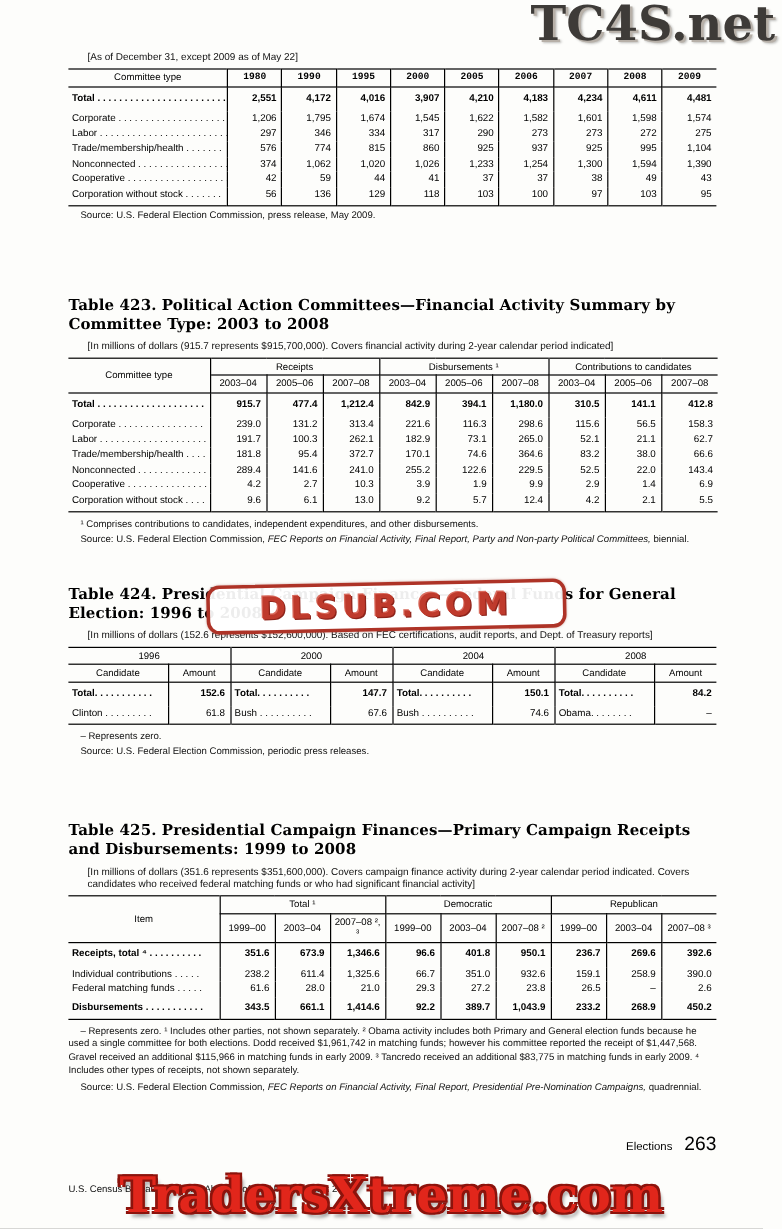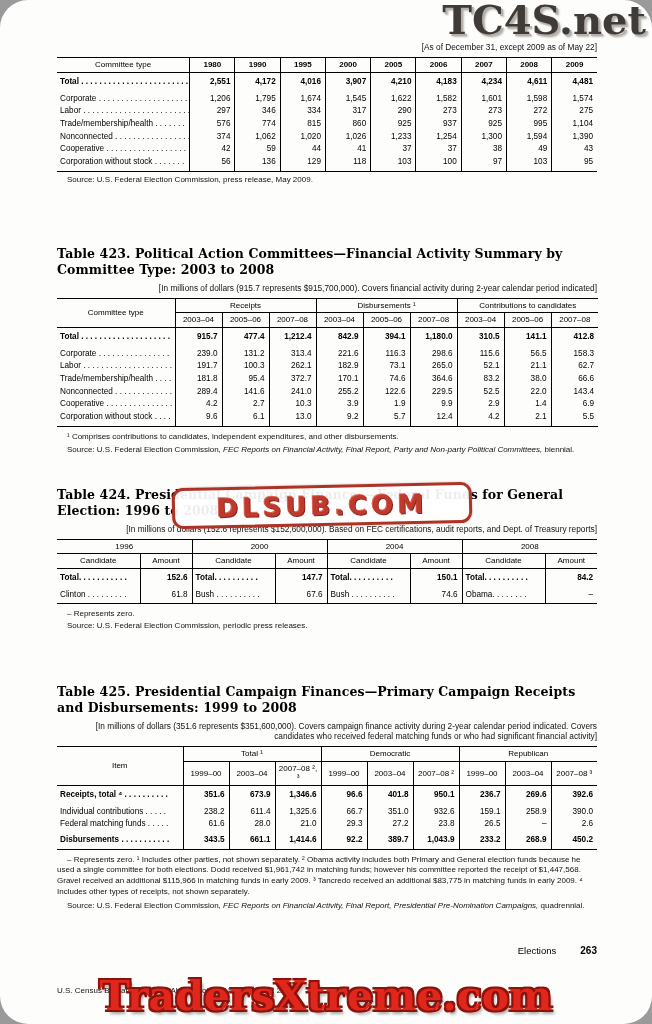--- a/index.html
+++ b/index.html
@@ -1,39 +1,38 @@
 <!DOCTYPE html>
 <html><head>
 <meta charset="utf-8">
 <style>
   * { box-sizing: border-box; }
   html, body { margin: 0; padding: 0; background: #9a9a9a; }
   .page {
     position: relative; width: 652px; height: 1024px; margin: 0 auto;
     background: #fdfdfb; overflow: hidden; color: #111;
     font-family: "Liberation Sans", sans-serif;
-    border-radius: 28px;
   }
   .section { position: absolute; left: 57px; width: 540px; }
   .tbl-title {
     margin: 0; font-family: "DejaVu Serif", serif; font-weight: bold;
     font-size: 12.5px; line-height: 1.3; color: #000; letter-spacing: 0.1px;
   }
-  .bracket { margin: 4px 0 0 16px; font-size: 8.3px; line-height: 1.25; color: #111; text-align: right; }
+  .bracket { margin: 4px 0 0 16px; font-size: 8.3px; line-height: 1.25; color: #111; }
   table {
     border-collapse: collapse; table-layout: fixed; width: 100%;
     margin-top: 5px; border-top: 1px solid #000; border-bottom: 1px solid #000;
     font-size: 8.2px; color: #000;
   }
   th {
     font-weight: normal; text-align: center; vertical-align: middle;
     padding: 2px 1px; border-right: 1px solid #000; border-bottom: 1px solid #000;
     font-size: 8px; line-height: 1.2;
   }
-  th.b { font-weight: bold; }
+  th.b { font-weight: bold; font-family: Liberation Mono, monospace; }
   th:last-child { border-right: none; }
   td {
     padding: 1px 3px; border-right: 1px solid #000;
     vertical-align: bottom; line-height: 1.3;
   }
   td:last-child { border-right: none; }
   td.lbl { text-align: left; white-space: nowrap; overflow: hidden; }
   td.num { text-align: right; white-space: nowrap; padding-right: 4px; }
   tr.bold { font-weight: bold; }
   tr.bold td { padding-top: 4px; padding-bottom: 5px; }
@@ -64,21 +63,21 @@
   .wm-bottom {
     position: absolute; top: 972px; left: 0; width: 100%; z-index: 30;
     text-align: center; font-family: "DejaVu Serif", serif; font-weight: bold;
     font-size: 41px; color: #e1261b; letter-spacing: 0px;
     text-shadow: -2px -2px 0 #8c130c, 2px -2px 0 #8c130c, -2px 2px 0 #8c130c,
                  2px 2px 0 #8c130c, 3px 4px 3px rgba(0,0,0,0.35);
   }
   .footer-right {
     position: absolute; top: 945px; right: 55px; font-size: 9.5px; color: #000;
   }
-  .footer-right .pgnum { font-weight: bold; margin-left: 24px; font-size: 10px; }
+  .footer-right .pgnum { font-weight: normal; margin-left: 10px; font-size: 16px; }
   .census-line {
     position: absolute; top: 986px; left: 57px; font-size: 8px; color: #111;
   }
 </style>
 </head>
 <body>
 
 <div class="page">
 
   <div class="wm-top">TC4S.net</div>

